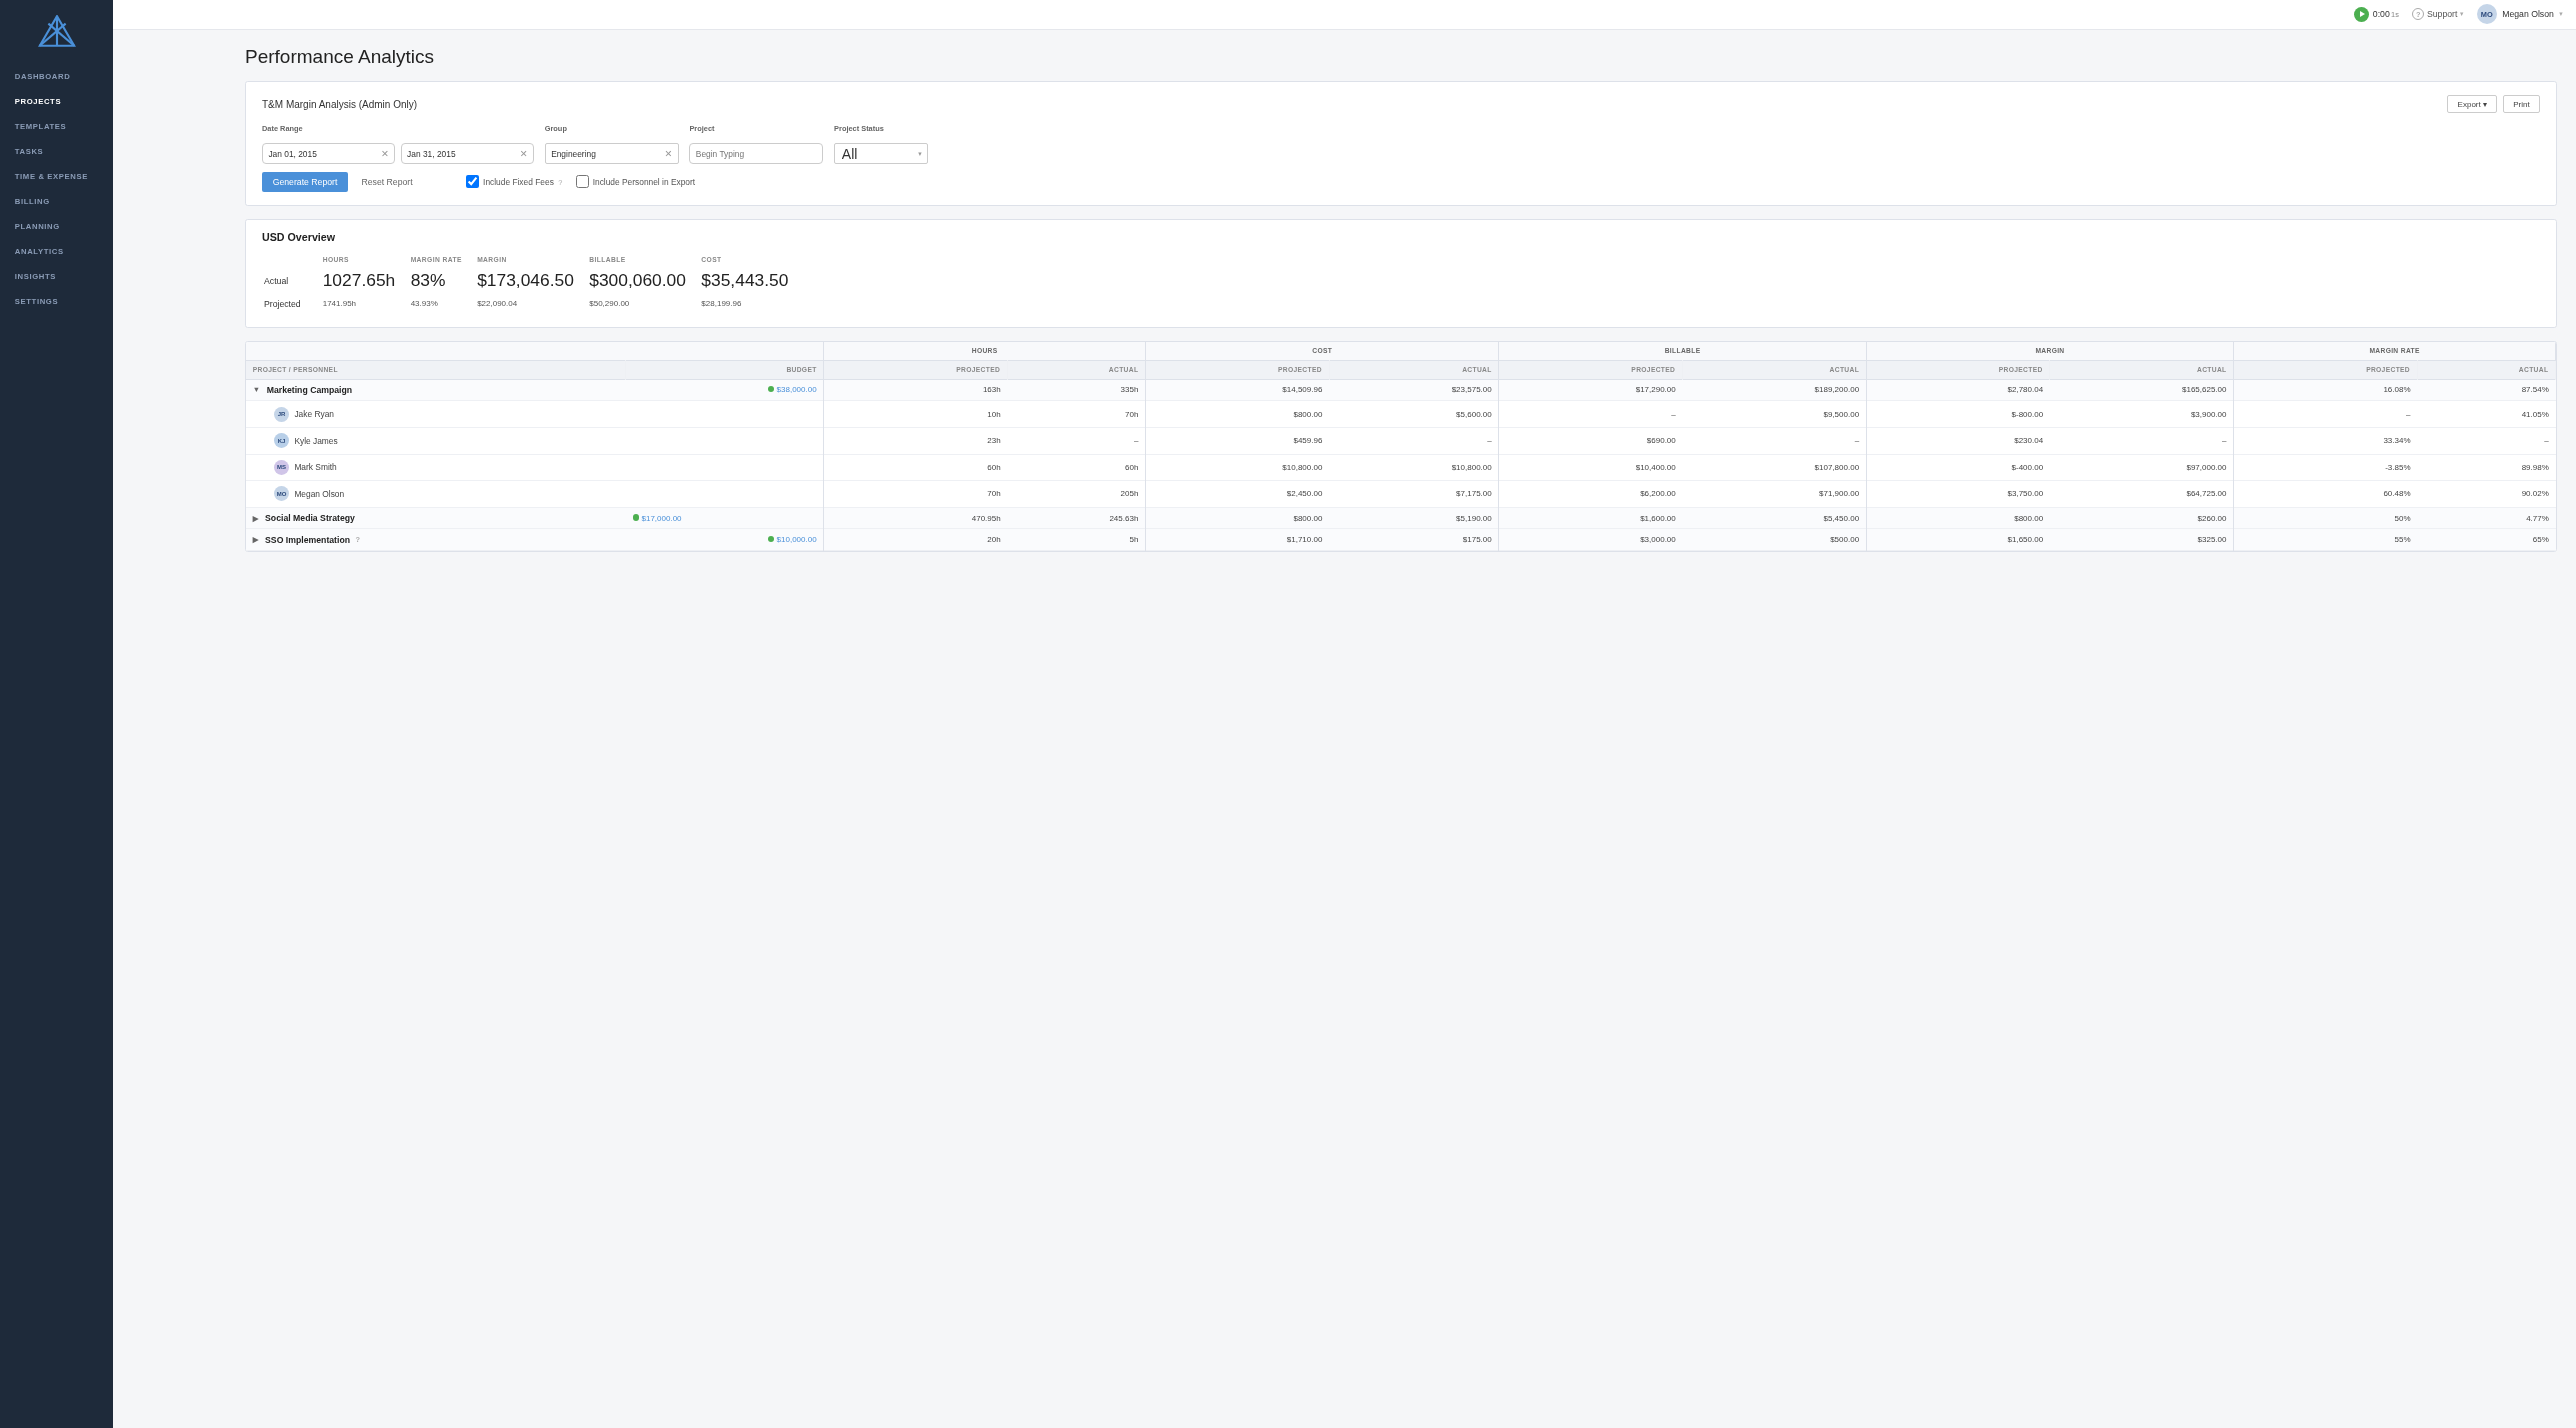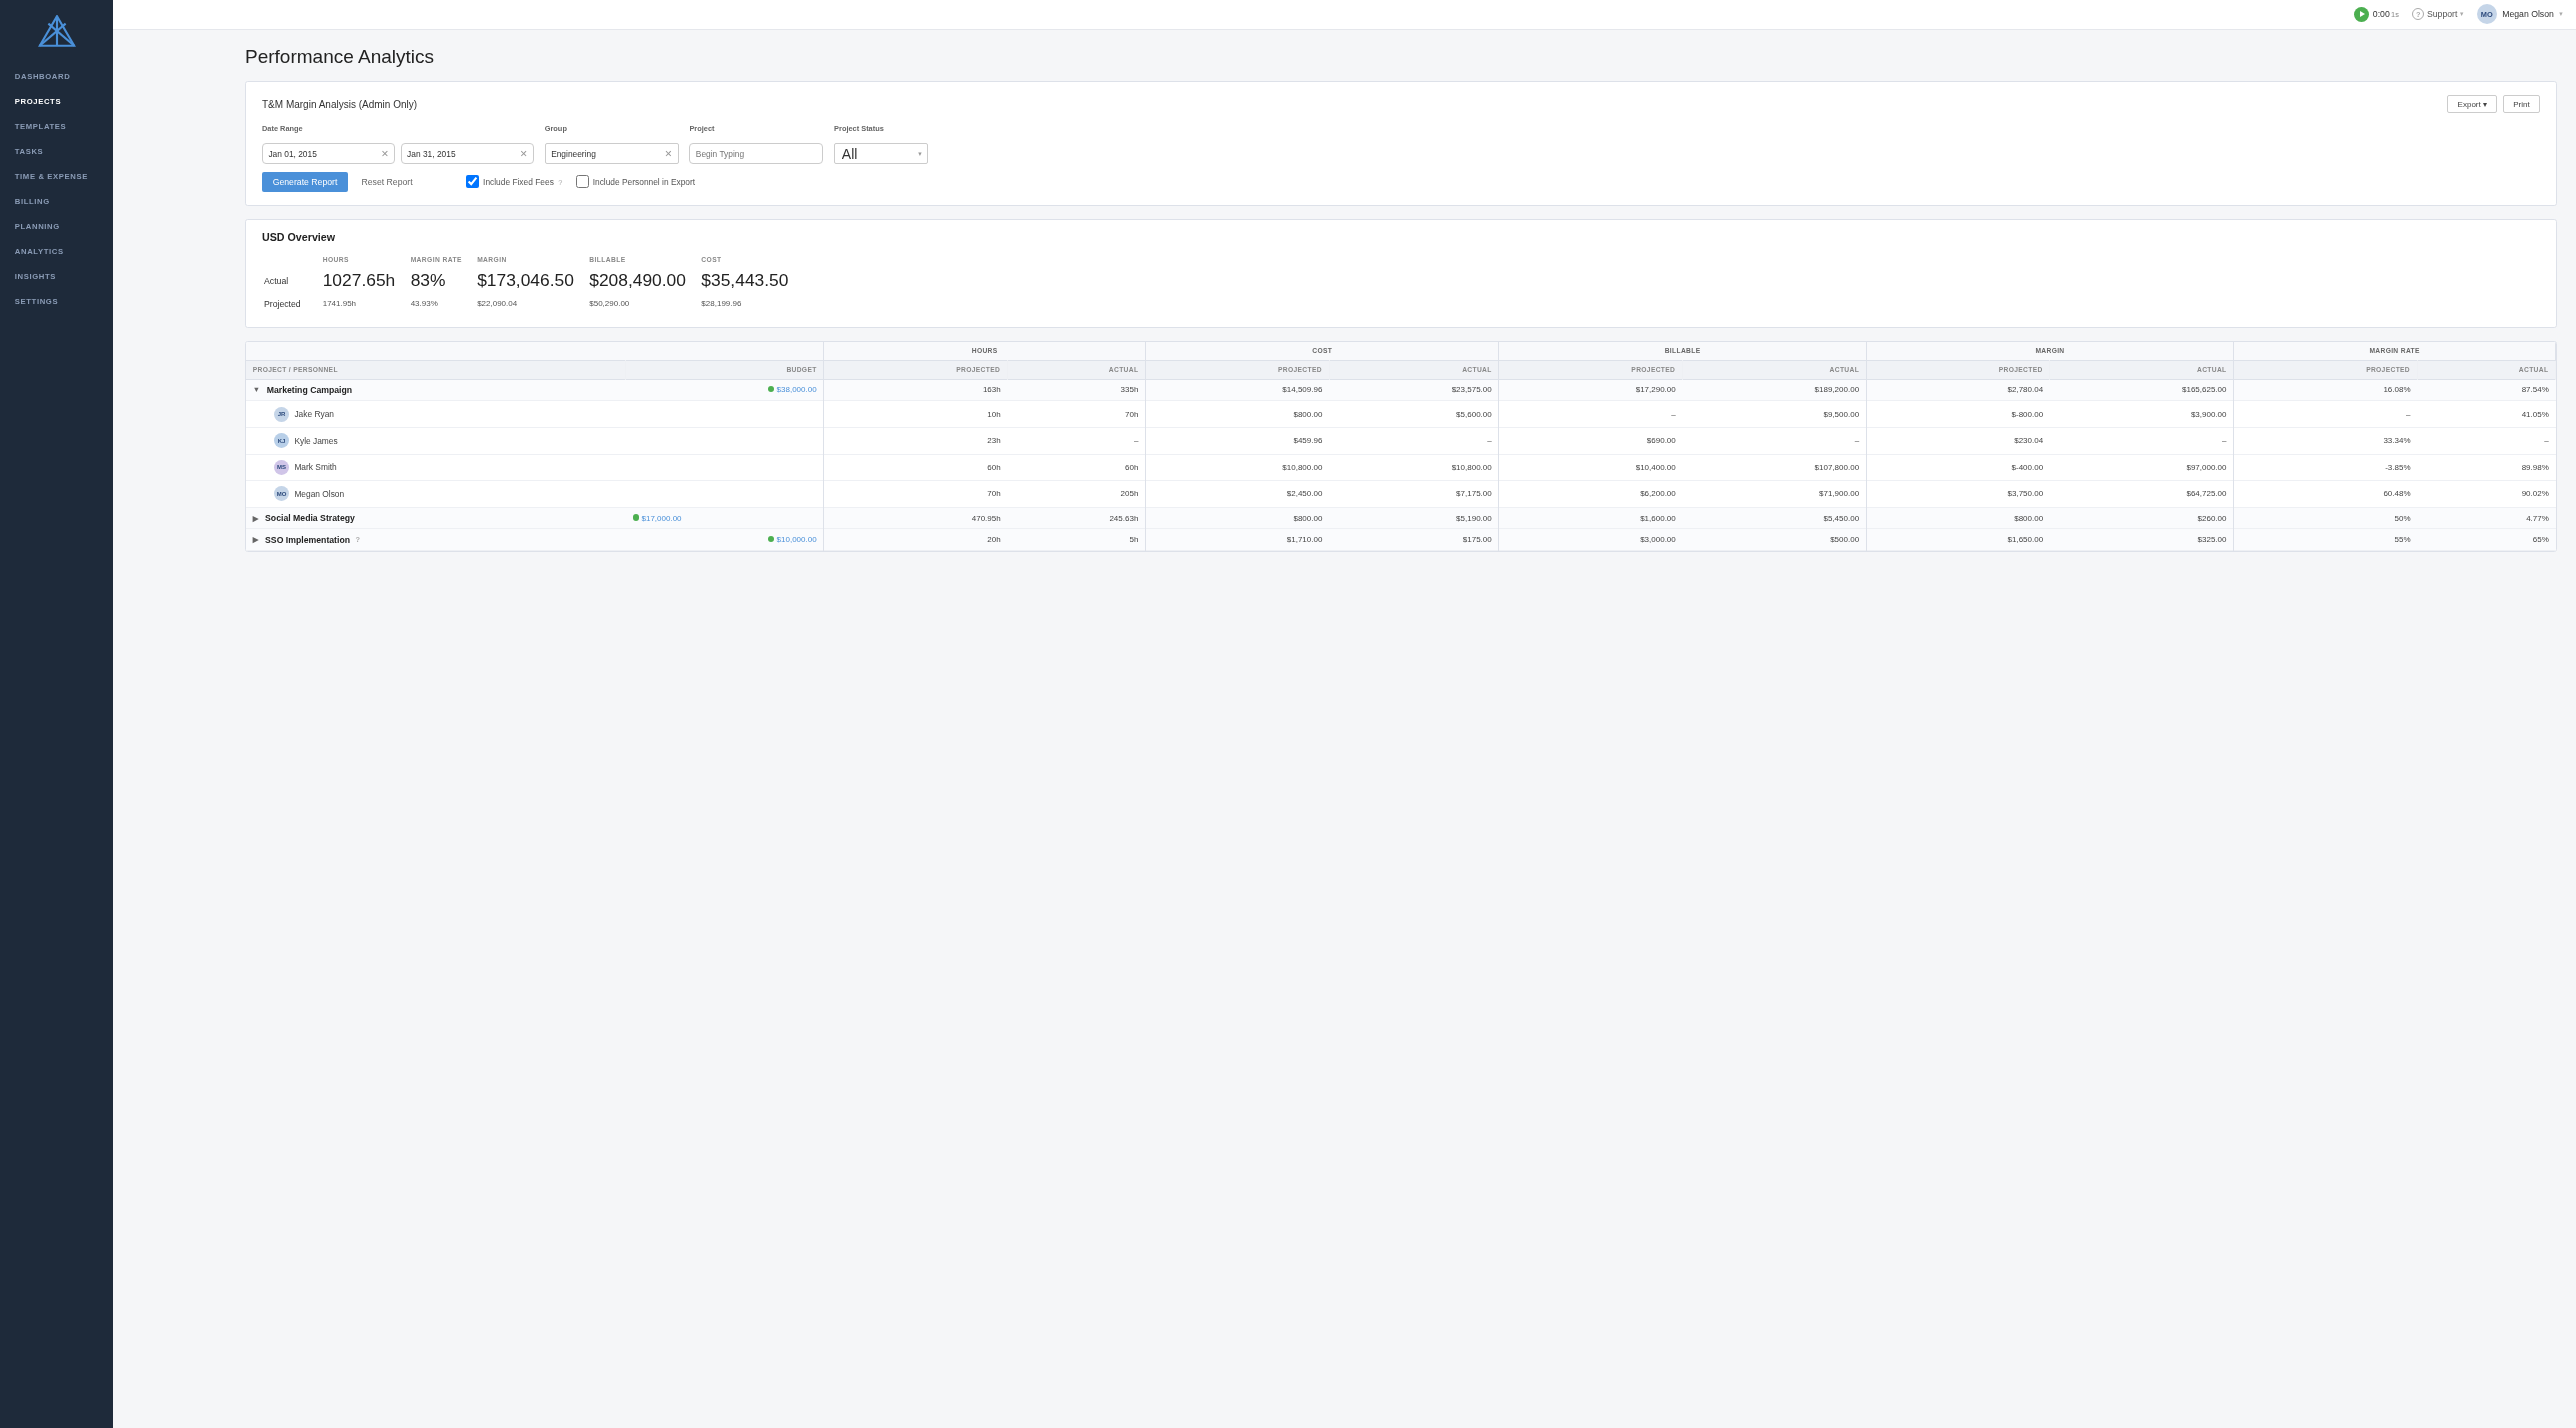--- a/index.html
+++ b/index.html
@@ -528,21 +528,21 @@
           <th>BILLABLE</th>
           <th>COST</th>
         </tr>
       </thead>
       <tbody>
         <tr>
           <td class="row-label">Actual</td>
           <td><span class="overview-big">1027.65h</span></td>
           <td><span class="overview-big">83%</span></td>
           <td><span class="overview-big">$173,046.50</span></td>
-          <td><span class="overview-big">$208,490.00</span></td>
+          <td><span class="overview-big">$300,060.00</span></td>
           <td><span class="overview-big">$35,443.50</span></td>
         </tr>
         <tr>
           <td class="row-label">Projected</td>
           <td>1741.95h</td>
           <td>43.93%</td>
           <td>$22,090.04</td>
           <td>$50,290.00</td>
           <td>$28,199.96</td>
         </tr>

